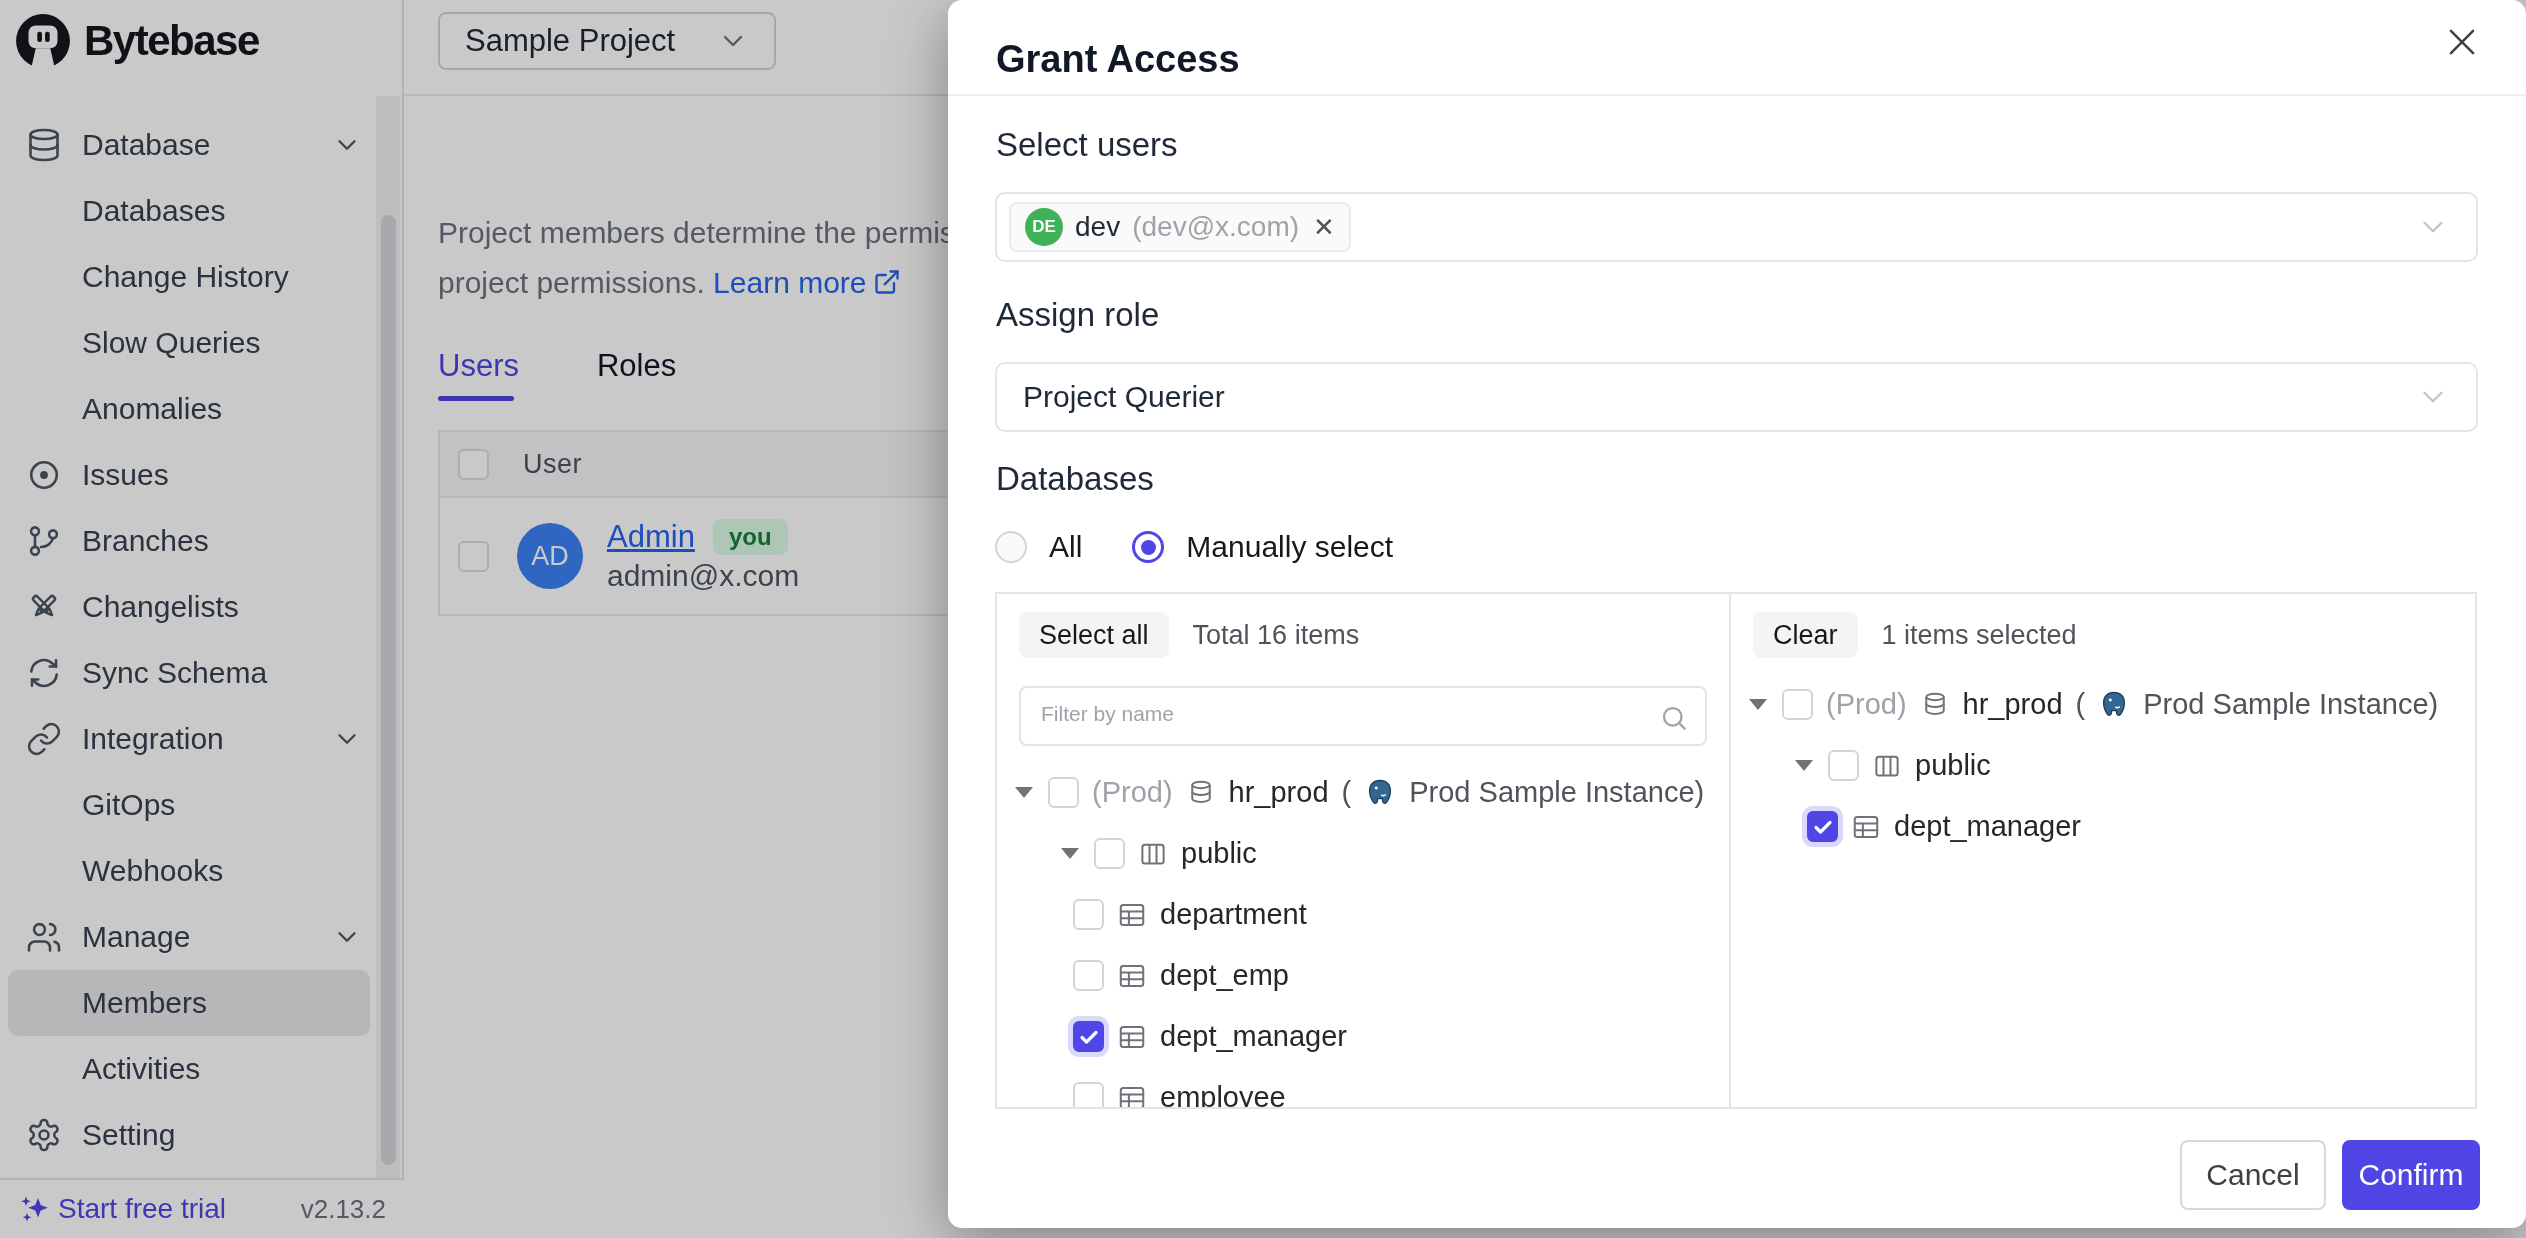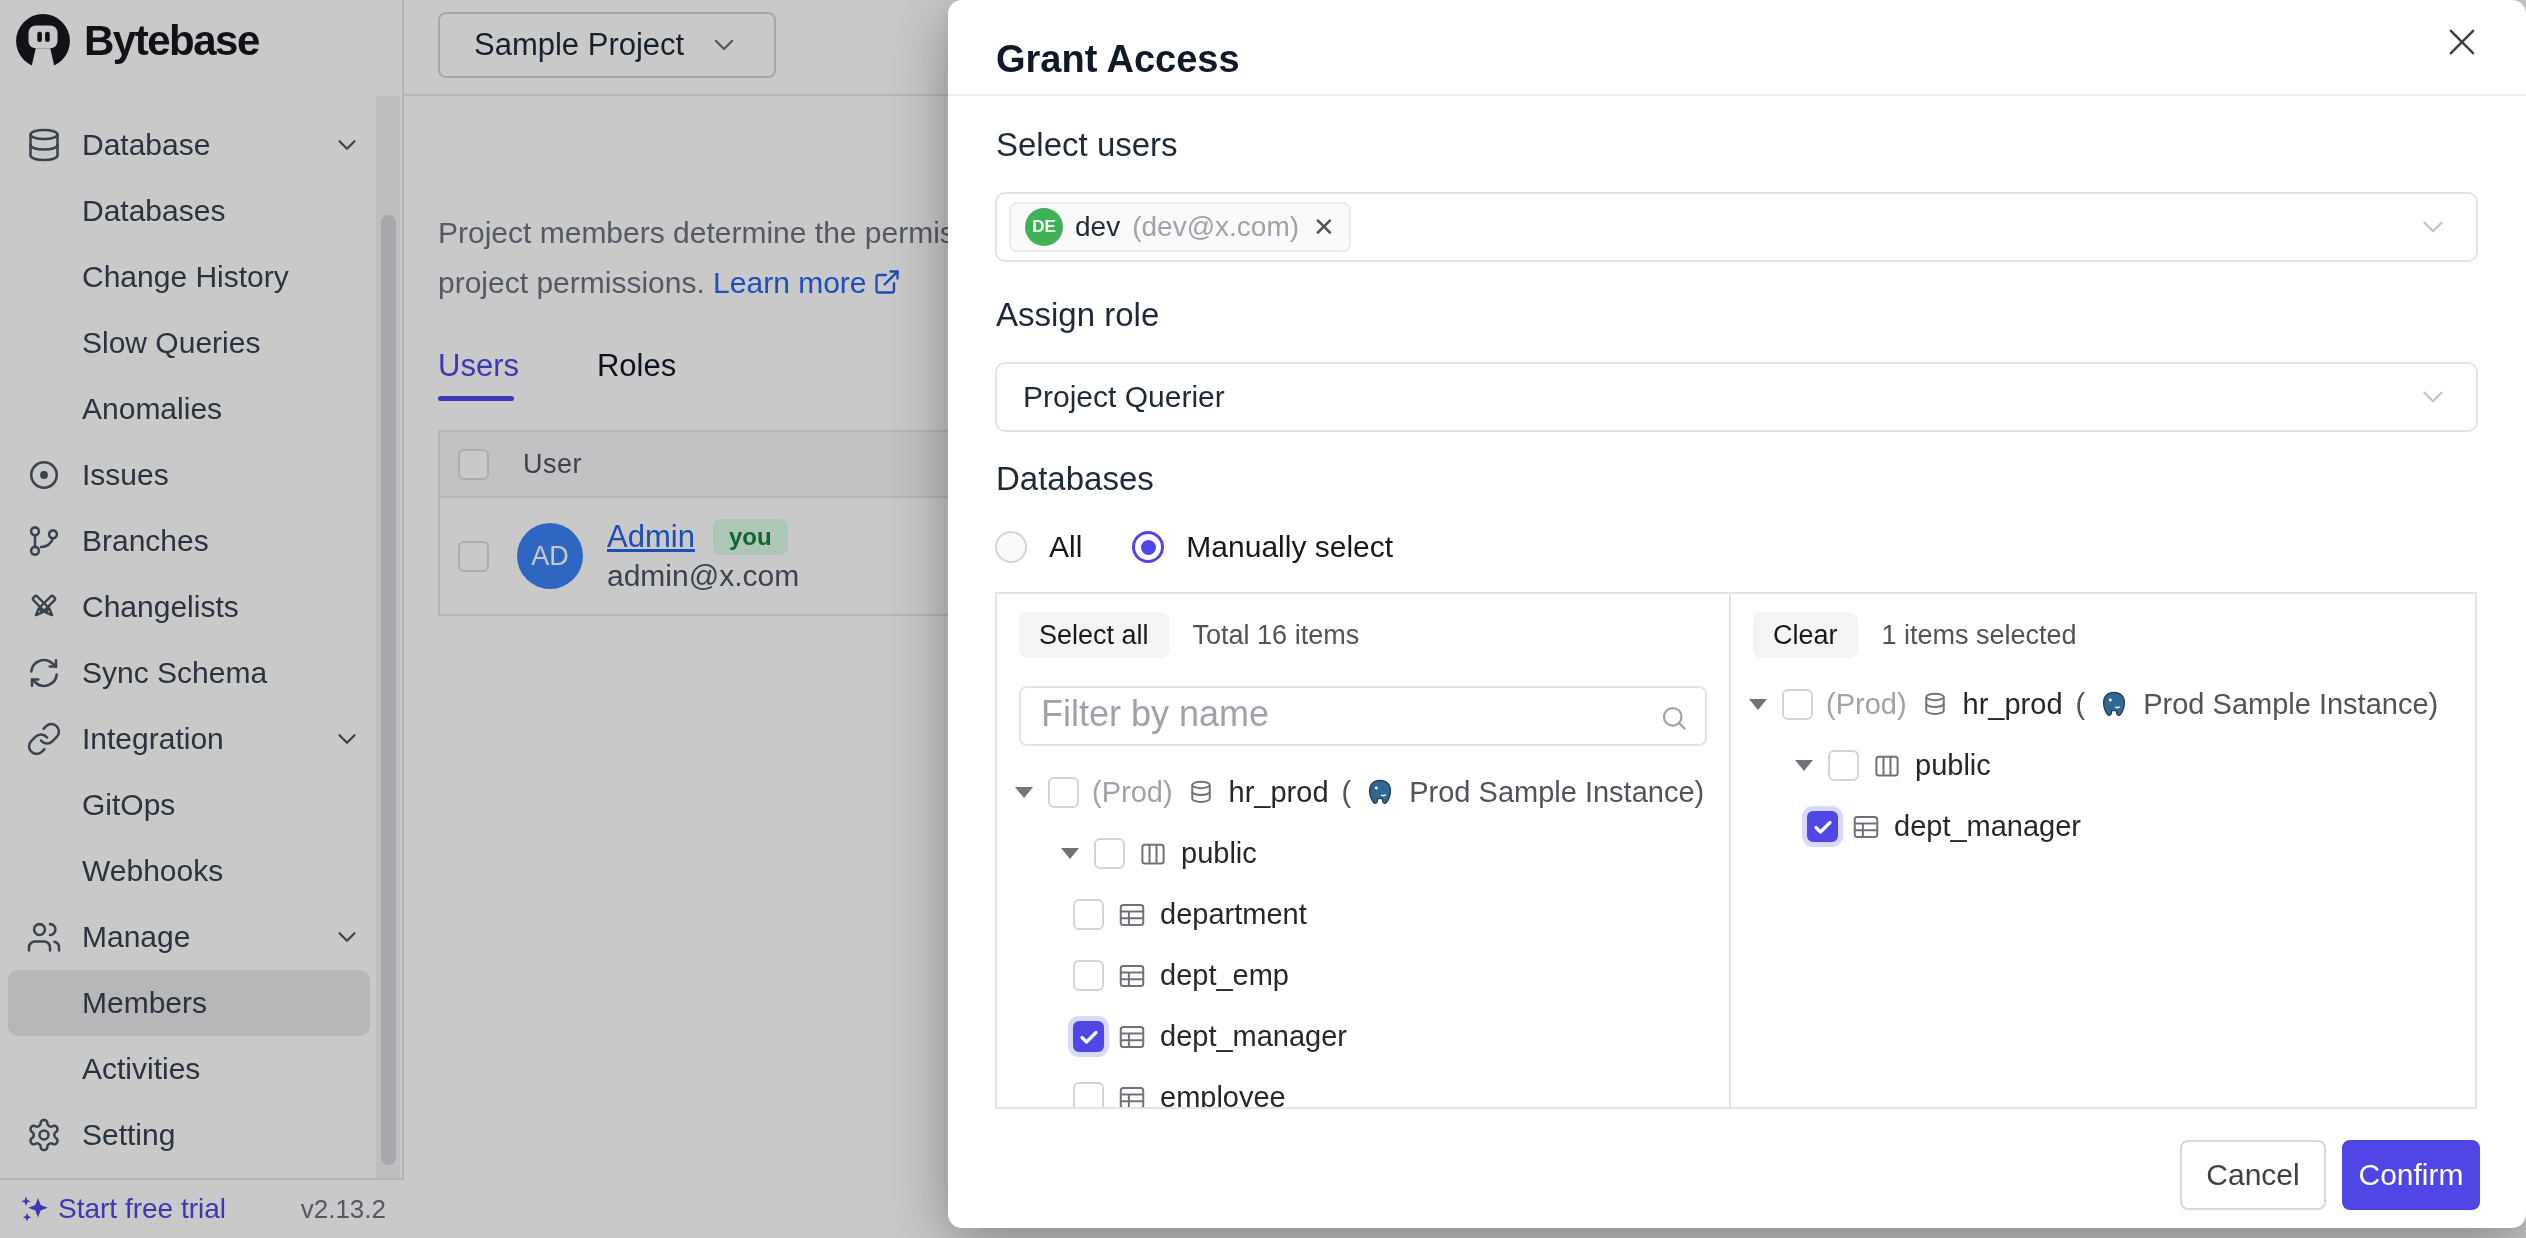--- a/index.html
+++ b/index.html
@@ -22,22 +22,22 @@
   .scroll-gutter{position:absolute;right:2px;top:96px;width:24px;height:1082px;background:#f1f1f3;}
   .scroll-thumb{position:absolute;right:6px;top:215px;width:15px;height:950px;background:#d5d5da;border-radius:8px;}
   .side-bottom{position:absolute;left:0;bottom:0;width:404px;height:60px;border-top:2px solid #e4e4e8;
     display:flex;align-items:center;box-sizing:border-box;padding:0 18px;background:#fff;}
   .trial{display:flex;align-items:center;gap:8px;color:#4f46e5;font-size:28px;font-weight:500;}
   .version{margin-left:auto;color:#6b7280;font-size:26px;}
 
   
   .topbar{position:absolute;left:404px;top:0;right:0;height:96px;background:#fff;
     border-bottom:2px solid #e8e8ec;box-sizing:border-box;}
-  .proj-btn{position:absolute;left:34px;top:12px;width:338px;height:66px;border:2px solid #d2d5db;
-    border-radius:8px;background:#fff;display:flex;align-items:center;padding:0 34px;box-sizing:border-box;}
+  .proj-btn{position:absolute;left:34px;top:12px;width:338px;height:58px;border:2px solid #d2d5db;
+    border-radius:8px;background:#fff;display:flex;align-items:center;padding:0 25px;box-sizing:border-box;}
   .proj-btn .plabel{font-size:31px;color:#1f2937;}
   .proj-btn .pchev{margin-left:auto;}
   .content{position:absolute;left:404px;top:96px;right:0;bottom:0;background:#fff;}
   .desc{position:absolute;left:34px;top:112px;font-size:30px;color:#6b7280;line-height:50px;white-space:nowrap;}
   .desc a{color:#2563eb;text-decoration:none;}
   .extlink{display:inline-block;vertical-align:-3px;margin-left:6px;}
   .tabs{position:absolute;left:34px;top:252px;display:flex;gap:78px;font-size:31px;}
   .tab-users{color:#4f46e5;font-weight:500;}
   .tab-roles{color:#111827;font-weight:500;}
   .tab-underline{position:absolute;left:34px;top:300px;width:76px;height:5px;background:#4f46e5;border-radius:3px;}
@@ -88,21 +88,21 @@
     border-radius:0;box-sizing:border-box;display:flex;overflow:hidden;}
   .pane{position:relative;height:100%;box-sizing:border-box;overflow:hidden;}
   .pane.left{width:734px;border-right:2px solid #e4e4e7;}
   .pane.right{flex:1;}
   .phead{position:absolute;left:22px;top:18px;right:22px;display:flex;align-items:center;gap:24px;}
   .chipbtn{height:46px;padding:0 20px;background:#f4f4f5;border-radius:8px;display:inline-flex;
     align-items:center;font-size:27px;color:#18181b;}
   .pmeta{font-size:27px;color:#52525b;}
   .filter{position:absolute;left:22px;top:92px;right:22px;height:60px;border:2px solid #e4e4e7;
     border-radius:8px;box-sizing:border-box;}
-  .filter input{position:absolute;inset:0;border:0;outline:none;background:transparent;font-size:36px;
+  .filter input{position:absolute;inset:0;border:0;outline:none;background:transparent;font-size:21px;
     color:#27272a;padding:0 64px 4px 20px;font-family:"Liberation Sans",sans-serif;}
   .filter input::placeholder{color:#a1a1aa;}
   .filter .ficon{position:absolute;right:16px;top:15px;}
   .tree{position:absolute;left:0;right:0;}
   .pane.left .tree{top:168px;}
   .pane.right .tree{top:80px;}
   .trow{display:flex;align-items:center;height:61px;font-size:29px;gap:13px;box-sizing:border-box;}
   .trow.lvl0{padding-left:16px;}
   .trow.lvl1{padding-left:62px;}
   .trow.lvl2{padding-left:76px;}

